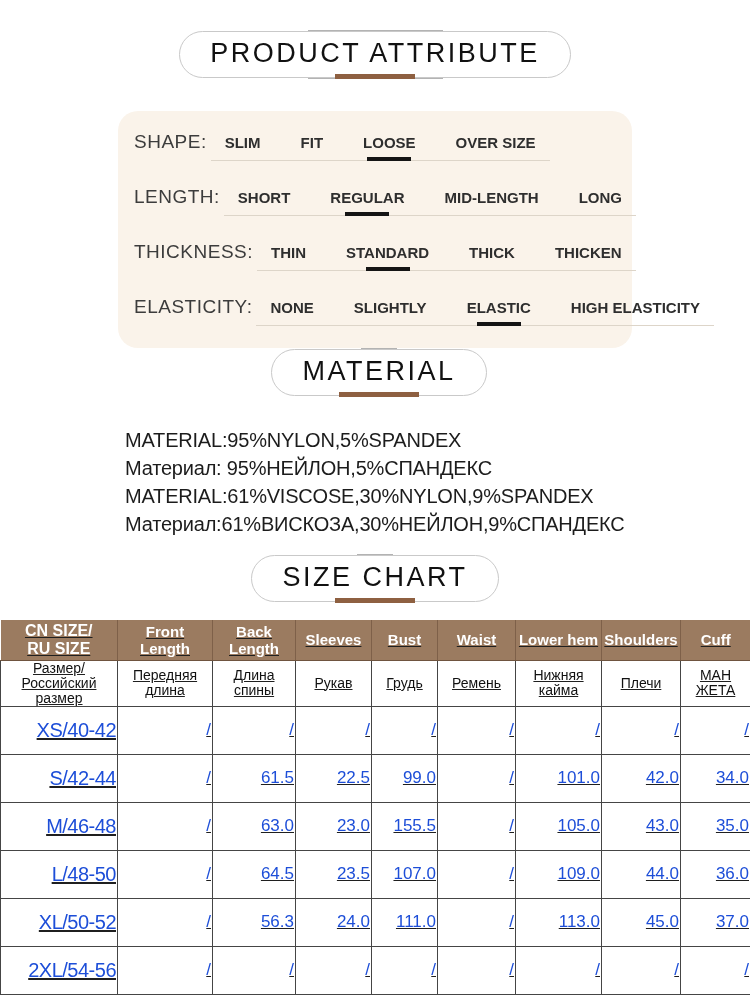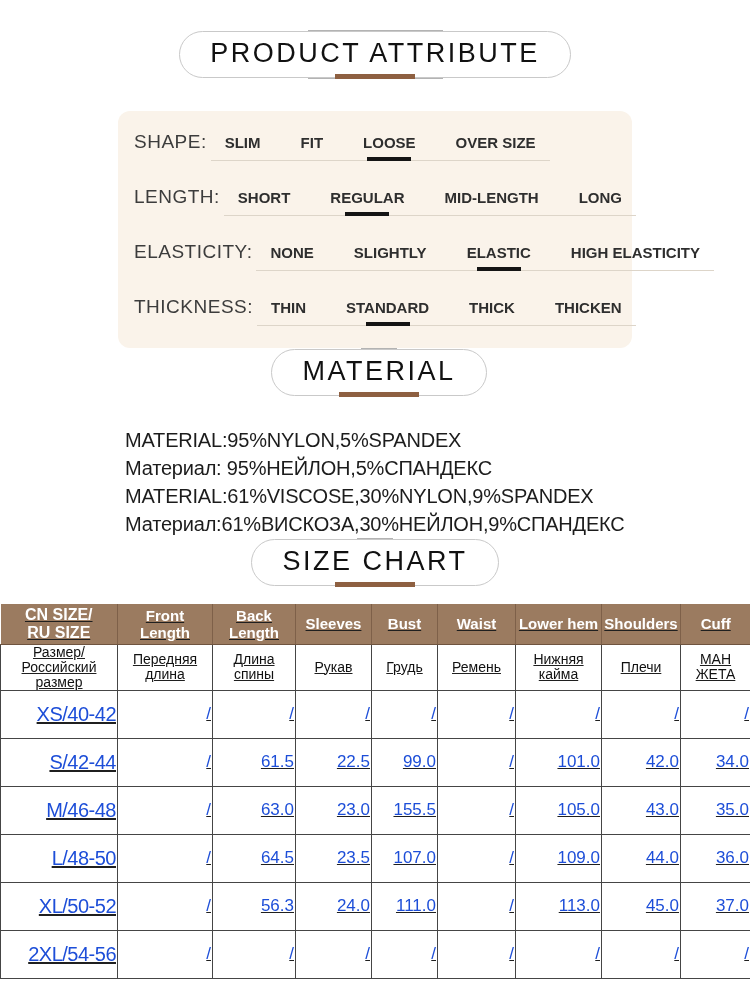--- a/index.html
+++ b/index.html
@@ -10,36 +10,36 @@
     -webkit-font-smoothing:antialiased;
   }
 
   
   .section-header { display:flex; align-items:center; justify-content:center;flex-direction:column; }
   .section-header .side-line { height:1px; background:#b3b3b3; }
   .pa-header { margin-top:30px; }
   .pa-header .side-line { width:135px; }
   .m-header  { margin-top:0;padding-left:8px; }
   .m-header .side-line, .sc-header .side-line { width:36px; }
-  .sc-header { margin-top:0; }
+  .sc-header { margin-top:16px; }
   .pill {
     position:relative; border:1px solid #c9c9c9; border-radius:26px;
     padding:6px 30px 8px 30px; margin:0 22px;
     font-size:27px; letter-spacing:2.5px; color:#111; white-space:nowrap;
     background:#fff;
   }
   .pill .accent-bar {
     position:absolute; left:50%; transform:translateX(-50%); bottom:-2px;
     width:80px; height:5px; background:#8e6041;
   }
 
   
   .attr-box {
     width:514px; margin:32px 0 0 118px; background:#faf3ea;
-    border-radius:12px; padding:20px 16px 14px 16px;
+    border-radius:20px; padding:20px 16px 14px 16px;
   }
   .attr-row { display:flex; align-items:baseline; margin-bottom:25px; }
   .attr-row:last-child { margin-bottom:8px; }
   .attr-label {
     font-size:19px; color:#3c3c3c; letter-spacing:0.5px; white-space:nowrap;
     flex:0 0 auto; padding-right:4px;
   }
   .attr-options {
     display:inline-flex; gap:40px; border-bottom:1px solid #ddd5c9;
     padding:0 14px 9px 14px; align-items:baseline;
@@ -106,35 +106,35 @@
   <div class="attr-row">
     <span class="attr-label">LENGTH:</span>
     <span class="attr-options">
         <span class="attr-option">SHORT</span>
         <span class="attr-option selected">REGULAR</span>
         <span class="attr-option">MID-LENGTH</span>
         <span class="attr-option">LONG</span>
       </span>
   </div>
   <div class="attr-row">
+    <span class="attr-label">THICKNESS:</span>
+    <span class="attr-options">
+        <span class="attr-option">THIN</span>
+        <span class="attr-option selected">STANDARD</span>
+        <span class="attr-option">THICK</span>
+        <span class="attr-option">THICKEN</span>
+      </span>
+  </div>
+  <div class="attr-row">
     <span class="attr-label">ELASTICITY:</span>
     <span class="attr-options">
         <span class="attr-option">NONE</span>
         <span class="attr-option">SLIGHTLY</span>
         <span class="attr-option selected">ELASTIC</span>
         <span class="attr-option">HIGH ELASTICITY</span>
-      </span>
-  </div>
-  <div class="attr-row">
-    <span class="attr-label">THICKNESS:</span>
-    <span class="attr-options">
-        <span class="attr-option">THIN</span>
-        <span class="attr-option selected">STANDARD</span>
-        <span class="attr-option">THICK</span>
-        <span class="attr-option">THICKEN</span>
       </span>
   </div>
 </div>
 
 <div class="section-header m-header">
   <span class="side-line"></span>
   <span class="pill">
     <span>MATERIAL</span>
     <span class="accent-bar"></span>
   </span>

